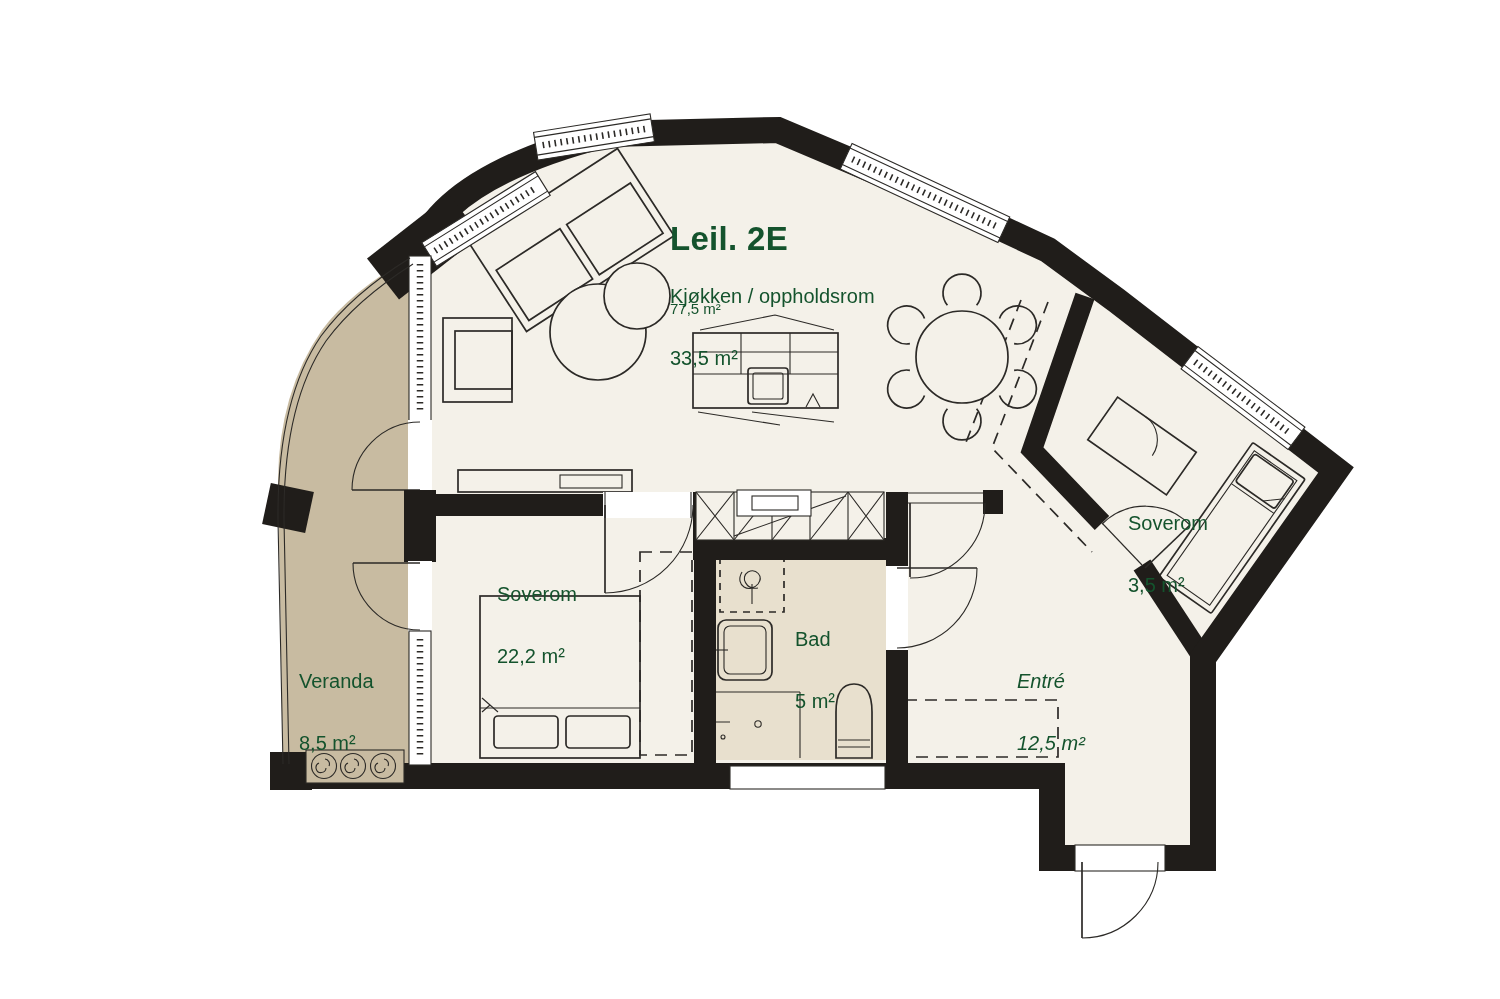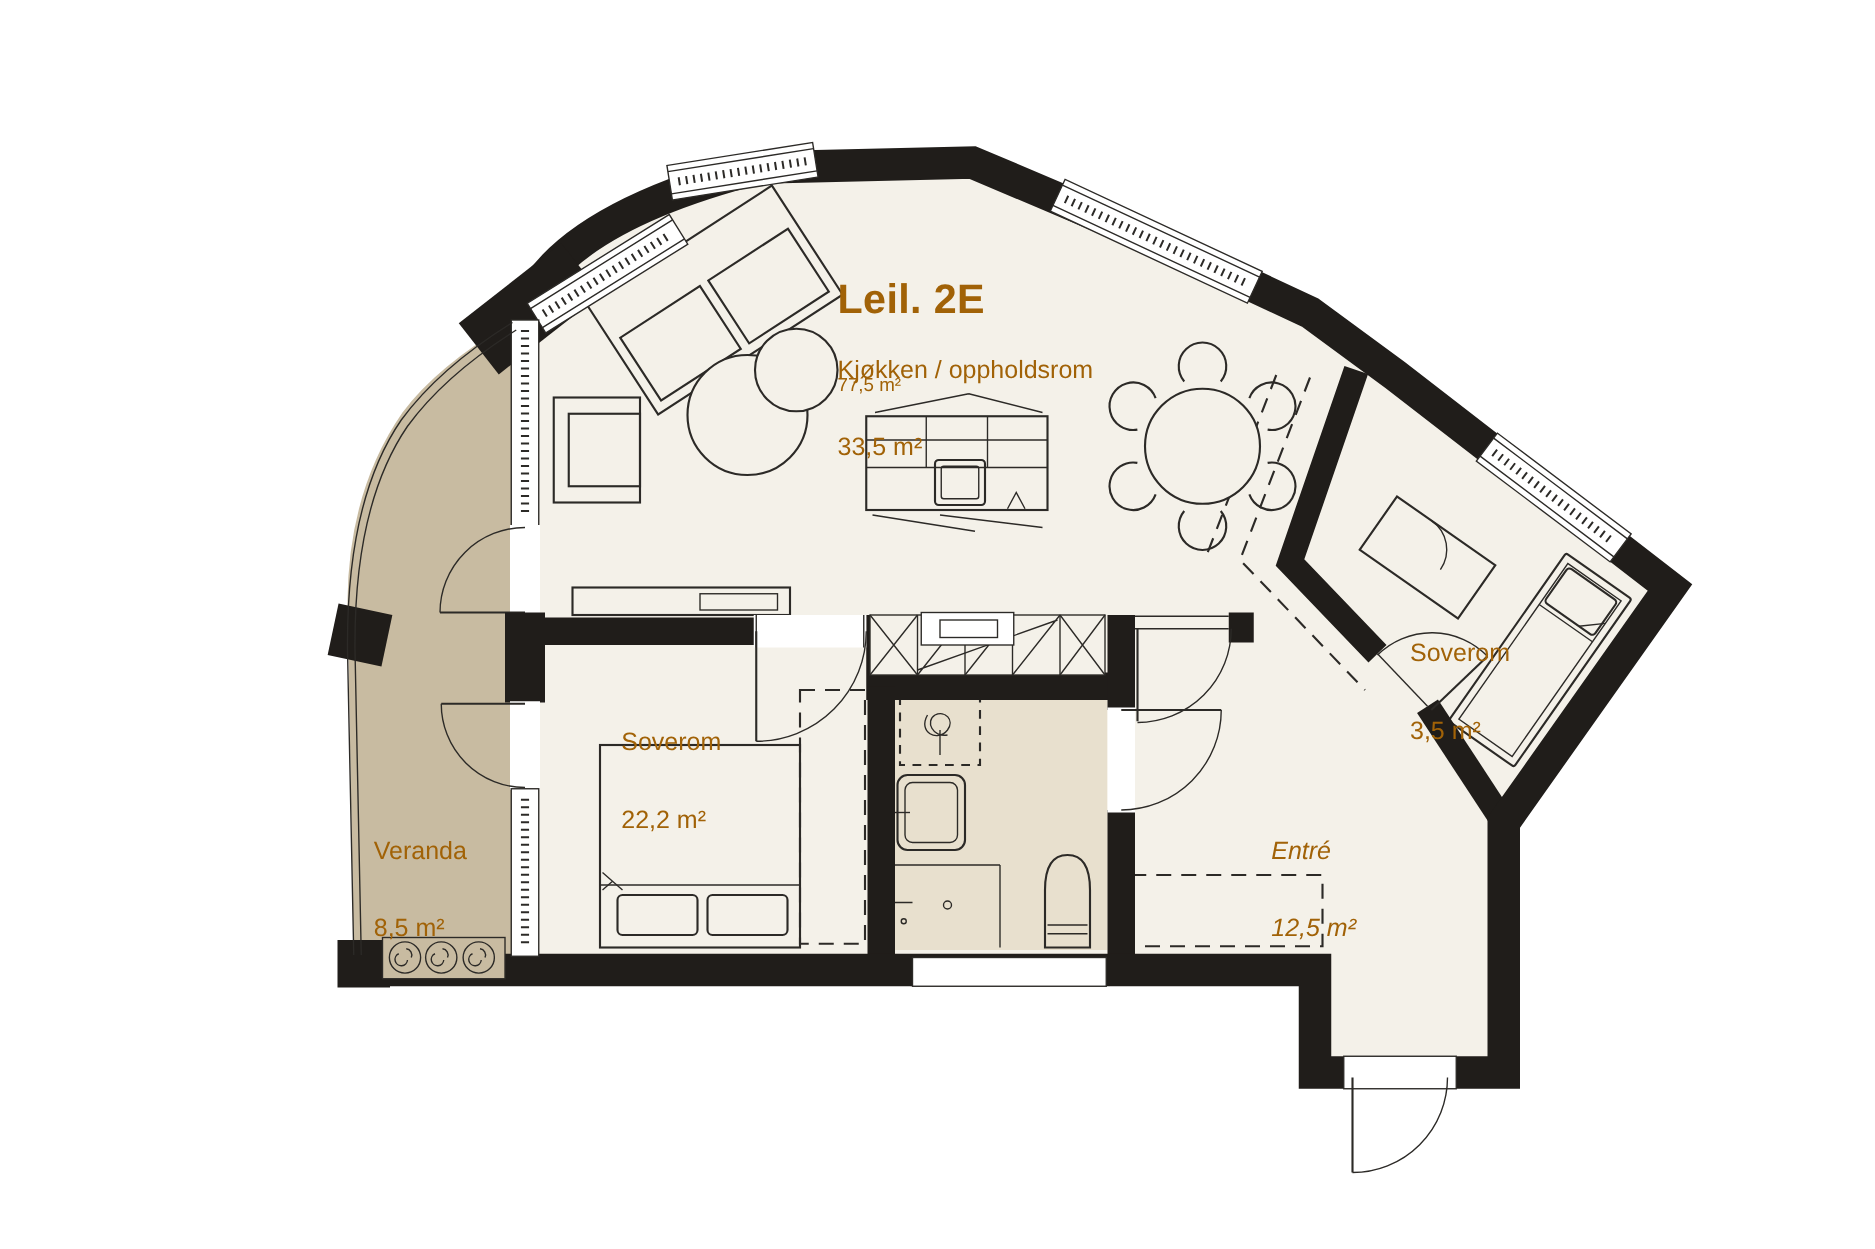--- a/index.html
+++ b/index.html
@@ -17,21 +17,21 @@
   .ln{stroke:var(--line);fill:none;stroke-width:1.7;}
   .lnthin{stroke-width:1.1;}
   .white{fill:#ffffff;}
   .floorfill{fill:var(--floor);}
   .verandafill{fill:var(--veranda_floor);}
   .bathfill{fill:var(--bathroom_floor);}
   .dash{stroke-dasharray:12 8;}
   .dash2{stroke-dasharray:7 6;}
   .glz{stroke:var(--line);stroke-width:6.5;stroke-dasharray:1.6 4.4;fill:none;}
   
-  .lbl{position:absolute;color:#a16207;white-space:pre;}
+  .lbl{position:absolute;color:#14532d;white-space:pre;}
   .lbl .nm,.lbl .ar{display:block;font-size:20px;line-height:26px;}
   .title{font-size:33px;line-height:40px;font-weight:700;letter-spacing:.3px;}
   .sub{font-size:15px;line-height:27px;}
 </style>
 </head>
 <body>
 
 <div id="stage">
 <svg width="1500" height="999" viewBox="0 0 1500 999">
 
@@ -253,20 +253,24 @@
   <div class="lbl" style="left:497px;top:545px;">
     <span class="nm">Soverom</span>
     <span class="ar">22,2 m²</span>
   </div>
 
   <div class="lbl" style="left:1128px;top:474px;">
     <span class="nm">Soverom</span>
     <span class="ar">3,5 m²</span>
   </div>
 
+  <div class="lbl" style="left:795px;top:590px;">
+    <span class="nm">Bad</span>
+    <span class="ar">5 m²</span>
+  </div>
 
   <div class="lbl" style="left:1017px;top:632px;font-style:italic;">
     <span class="nm">Entré</span>
     <span class="ar">12,5 m²</span>
   </div>
 
   <div class="lbl" style="left:299px;top:632px;">
     <span class="nm">Veranda</span>
     <span class="ar">8,5 m²</span>
   </div>

